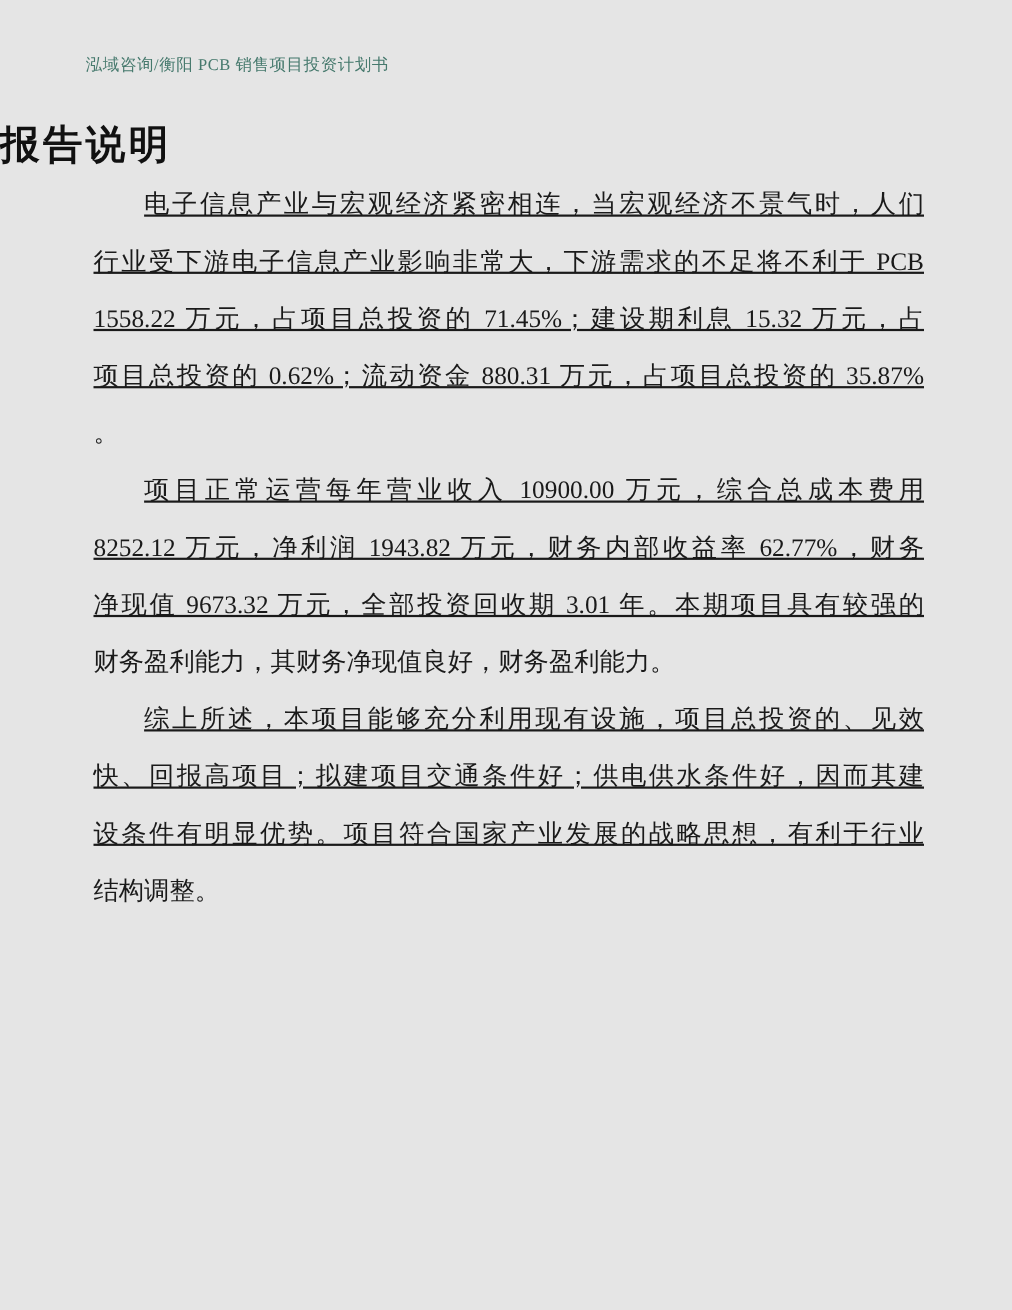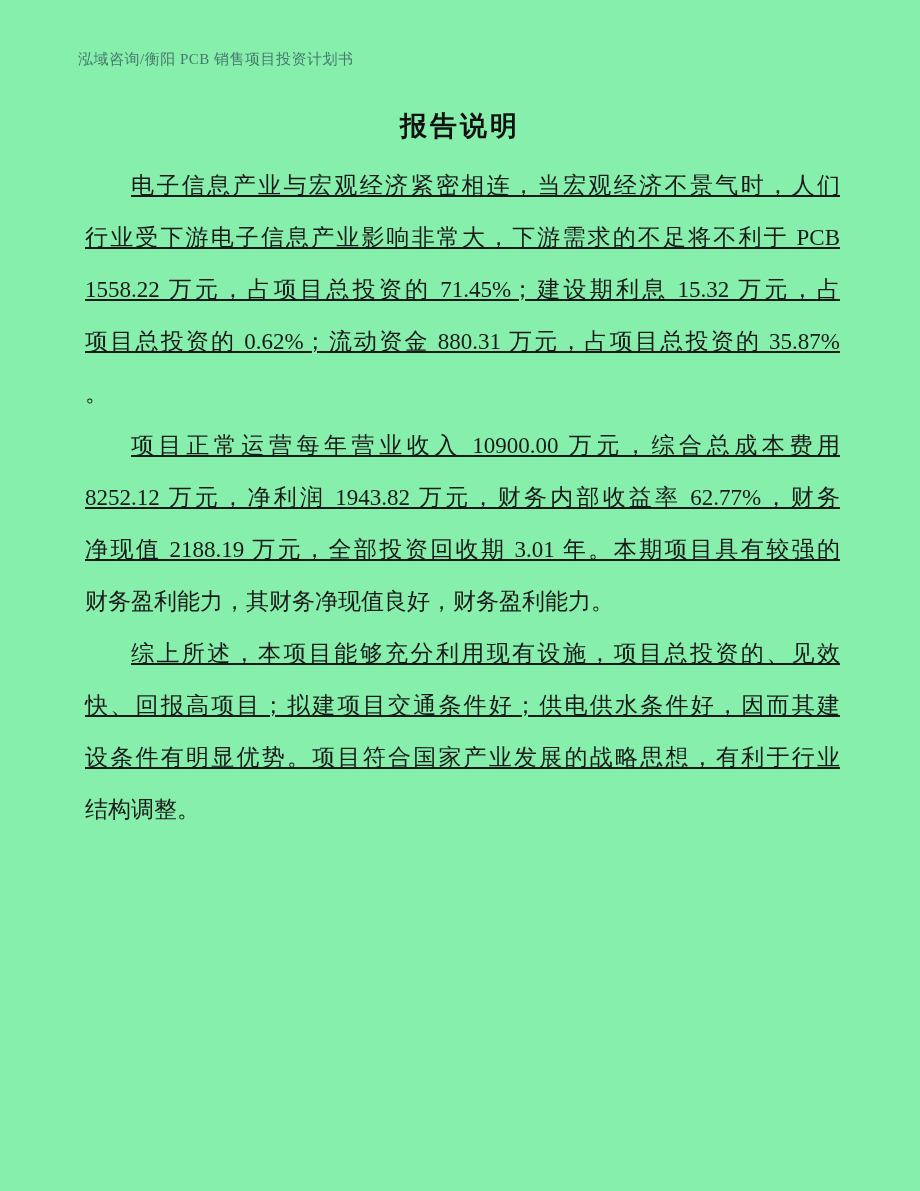--- a/index.html
+++ b/index.html
@@ -4,41 +4,41 @@
 <style>
   html, body {
     margin: 0;
     padding: 0;
     background: #ffffff;
   }
   .page {
     position: relative;
     width: 920px;
     height: 1191px;
-    background: #86efac;
+    background: #e5e5e5;
     font-family: "Liberation Serif", "DejaVu Serif", serif;
     color: #1a1a1a;
     overflow: hidden;
   }
   .doc-header {
     position: absolute;
     top: 50px;
     left: 78px;
     font-size: 15px;
     letter-spacing: 0.5px;
     
   }
   .doc-title {
     position: absolute;
     top: 108px;
     left: 0;
     width: 100%;
     margin: 0;
-    text-align: center;
-    font-size: 27px;
+    text-align: left;
+    font-size: 36px;
     font-weight: bold;
     letter-spacing: 3px;
     color: #111111;
   }
   .doc-body {
     position: absolute;
     top: 160px;
     left: 85px;
     width: 755px;
   }
@@ -81,21 +81,21 @@
 
     <div class="para">
       <div class="line just">1558.22 万元，占项目总投资的 71.45%；建设期利息 15.32 万元，占</div>
       <div class="line just">项目总投资的 0.62%；流动资金 880.31 万元，占项目总投资的 35.87%</div>
       <div class="line">。</div>
     </div>
 
     <div class="para">
       <div class="line first just">项目正常运营每年营业收入 10900.00 万元，综合总成本费用</div>
       <div class="line just">8252.12 万元，净利润 1943.82 万元，财务内部收益率 62.77%，财务</div>
-      <div class="line just">净现值 2188.19 万元，全部投资回收期 3.01 年。本期项目具有较强的</div>
+      <div class="line just">净现值 9673.32 万元，全部投资回收期 3.01 年。本期项目具有较强的</div>
       <div class="line">财务盈利能力，其财务净现值良好，财务盈利能力。</div>
     </div>
 
     <div class="para">
       <div class="line first just">综上所述，本项目能够充分利用现有设施，项目总投资的、见效</div>
       <div class="line just">快、回报高项目；拟建项目交通条件好；供电供水条件好，因而其建</div>
       <div class="line just">设条件有明显优势。项目符合国家产业发展的战略思想，有利于行业</div>
       <div class="line">结构调整。</div>
     </div>
 

